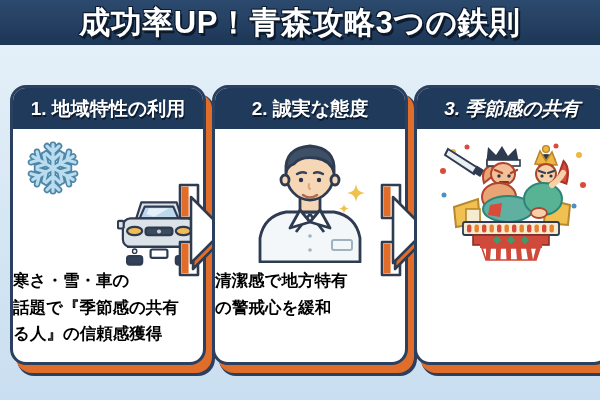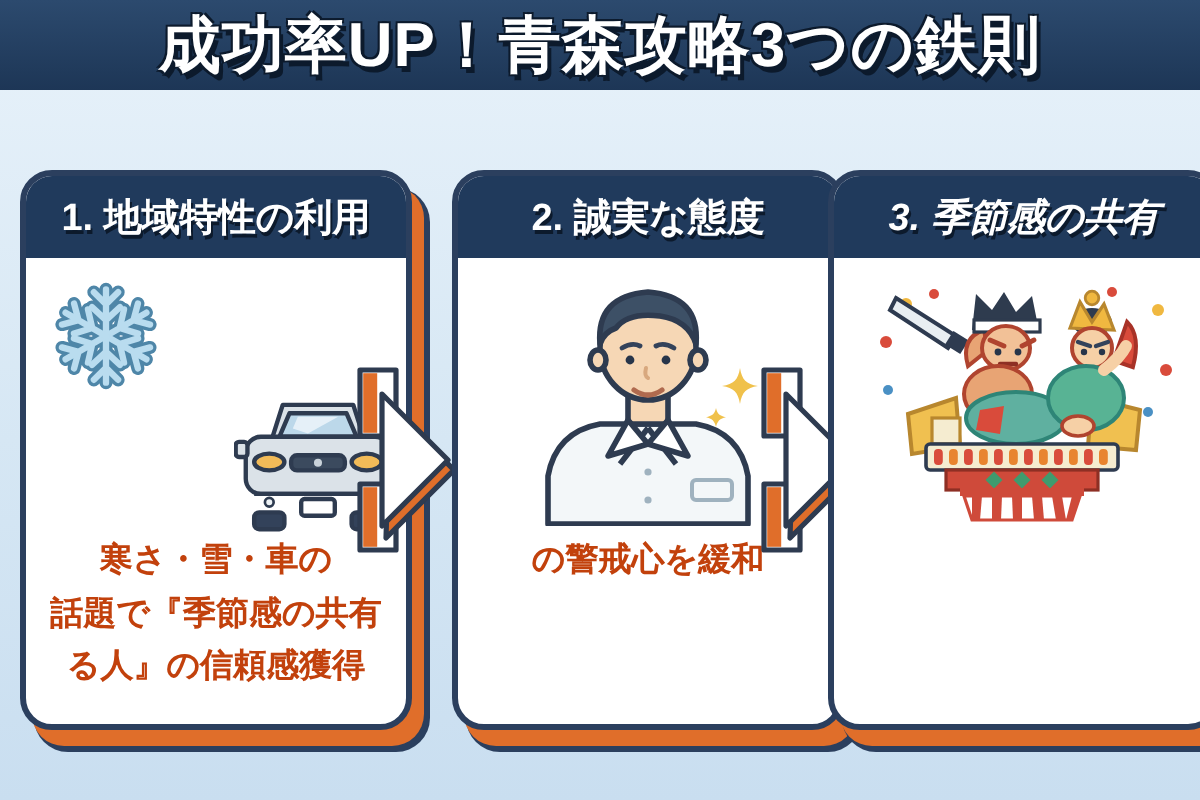--- a/index.html
+++ b/index.html
@@ -18,33 +18,33 @@
     color:#ffffff; font-size:31px; font-weight:800; letter-spacing:.5px;
     text-shadow:2px 3px 0 #0c1a2c, -1px -1px 0 #0c1a2c, 1px -1px 0 #0c1a2c, -1px 1px 0 #0c1a2c;
     white-space:nowrap;
   }
   .card {
     position:absolute; top:85px; width:196px; height:280px;
     background:#ffffff; border:3px solid #2b3f5e; border-radius:16px;
     box-shadow:6px 8px 0 0 #e06e2a, 8px 10px 0 1px #2b3f5e;
     display:flex; flex-direction:column; overflow:hidden;
   }
-  #card1 { left:10px; } #card2 { left:212px;margin-left:14px; } #card3 { left:414px;font-style:italic; }
+  #card1 { left:10px; } #card2 { left:212px; } #card3 { left:414px;font-style:italic; }
   .card-header {
     background:#203a5c; color:#ffffff; text-align:center;
     font-weight:800; font-size:19px; padding:8px 2px 7px;
     text-shadow:1px 2px 0 #0c1a2c; flex:0 0 auto;
   }
   .card-art { position:relative; height:134px; flex:0 0 auto; }
   .card-art.center { display:flex; align-items:flex-end; justify-content:center; }
   .snowflake-pos { position:absolute; left:12px; top:10px; }
   .car-pos { position:absolute; right:2px; bottom:-4px; }
   .card-body {
-    text-align:center; font-weight:800; font-size:16.5px; line-height:1.62;
-    color:#c2410c; margin-top:4px;
+    font-weight:800; font-size:16.5px; line-height:1.62;
+    color:#000000; margin-top:4px;
   }
   .arrow { position:absolute; top:182px; width:48px; height:96px; }
   #arrow1 { left:178px; } #arrow2 { left:380px; }
 </style>
 </head>
 <body>
 
 <div class="stage">
 
   <div class="banner">
@@ -138,20 +138,21 @@
         <path d="M65 48 Q64 52 66 53" stroke="#d8a87e" stroke-width="2" fill="none" stroke-linecap="round"></path>
         <path d="M59 59 Q66 64 73 59" stroke="#b06a4e" stroke-width="2.6" fill="none" stroke-linecap="round"></path>
         <circle cx="66" cy="100" r="1.8" fill="#9fb2bf"></circle>
         <circle cx="66" cy="114" r="1.8" fill="#9fb2bf"></circle>
         <rect x="88" y="104" width="20" height="10" rx="2" fill="none" stroke="#9fb2bf" stroke-width="2"></rect>
         <path d="M112 48 C113 54 115 56 121 57 C115 58 113 60 112 66 C111 60 109 58 103 57 C109 56 111 54 112 48 Z" fill="#f0c14b"></path>
         <path d="M100 68 C100.6 71 102 72 105 72.6 C102 73.2 100.6 74.5 100 77.5 C99.4 74.5 98 73.2 95 72.6 C98 72 99.4 71 100 68 Z" fill="#f0c14b"></path>
       </svg>
     </div>
     <div class="card-body">
+      <div>清潔感で地方特有</div>
       <div>の警戒心を緩和</div>
     </div>
   </div>
 
   <svg class="arrow" id="arrow2" viewBox="0 0 48 96">
     <g stroke="#2e3b50" stroke-width="2.6" stroke-linejoin="round">
       <rect x="2" y="3" width="18" height="33" fill="#ffffff"></rect>
       <rect x="2" y="60" width="18" height="33" fill="#ffffff"></rect>
       <polygon points="17,21 49,53 15,87" fill="#e06e2a"></polygon>
       <polygon points="13,15 46,48 13,81" fill="#ffffff"></polygon>

